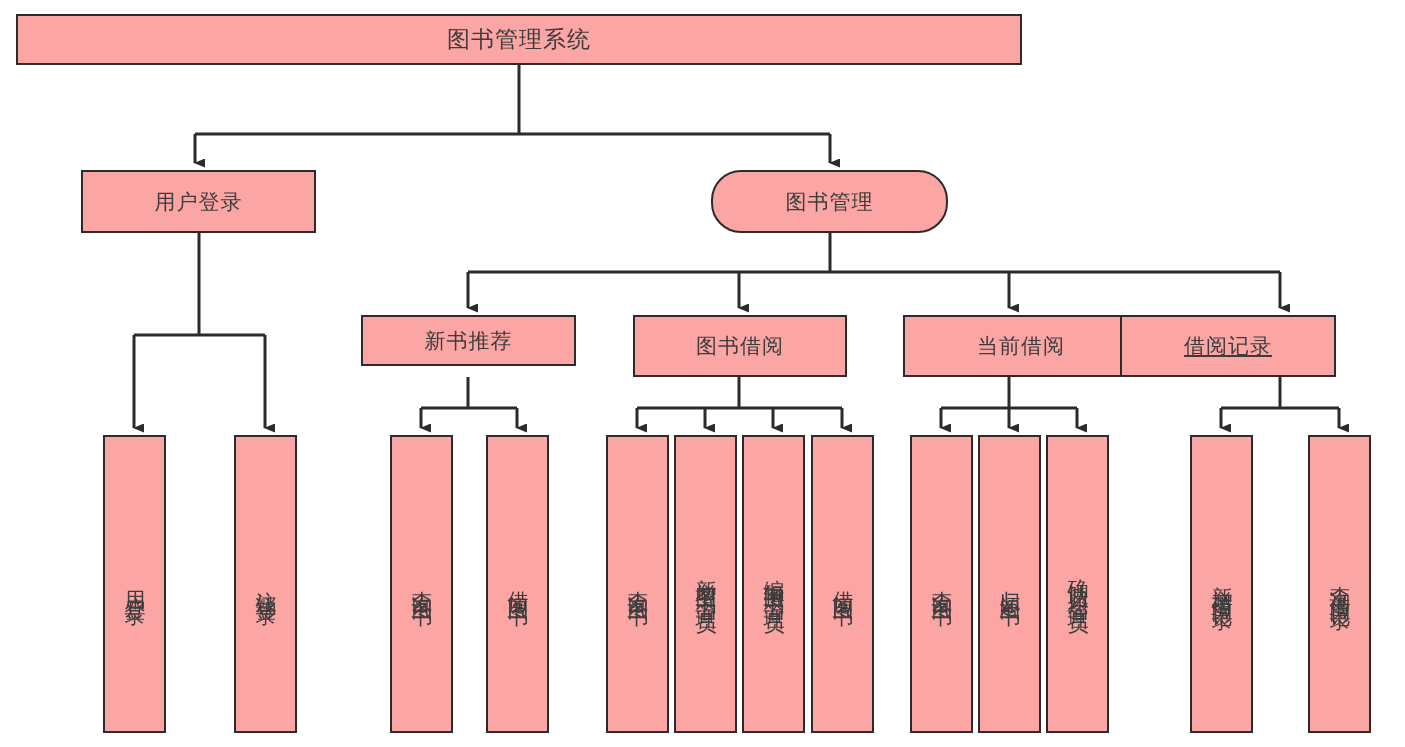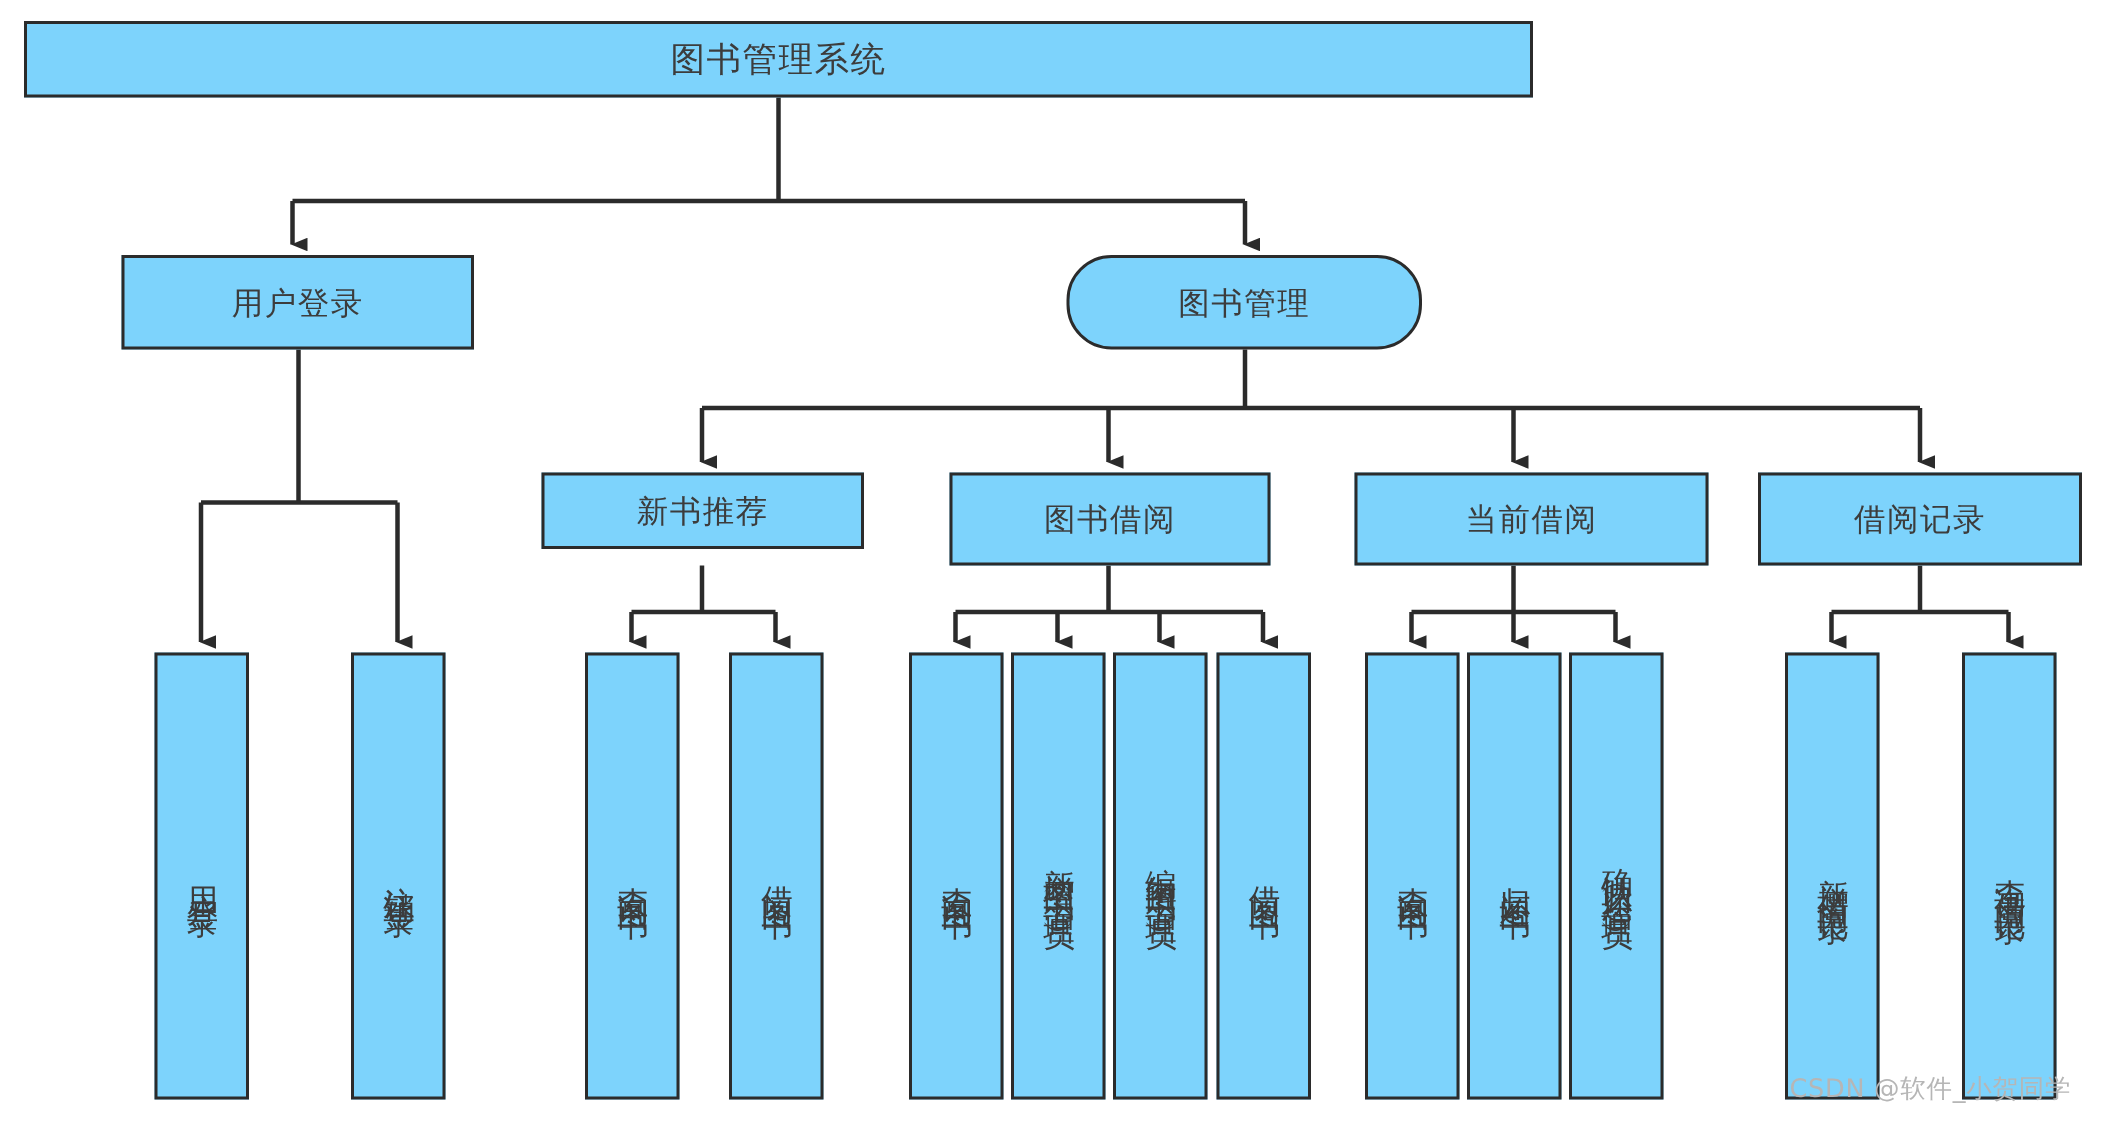--- a/index.html
+++ b/index.html
@@ -21,21 +21,21 @@
     position: absolute;
     left: 0;
     top: 0;
     width: 1405px;
     height: 747px;
   }
   .node {
     position: absolute;
     box-sizing: border-box;
     border: 2.5px solid #2b2b2b;
-    background: #7dd3fc;
+    background: #fca5a5;
     color: #3c3c3c;
     display: flex;
     align-items: center;
     justify-content: center;
     text-align: center;
     z-index: 2;
   }
   .node.root {
     font-size: 23px;
     letter-spacing: 1px;
@@ -136,21 +136,21 @@
 
   <div class="node level3" style="left:361px; top:315px; width:215px; height:51px;">
     <span>新书推荐</span>
   </div>
   <div class="node level3" style="left:633px; top:315px; width:214px; height:62px;">
     <span>图书借阅</span>
   </div>
   <div class="node level3" style="left:903px; top:315px; width:236px; height:62px;">
     <span>当前借阅</span>
   </div>
-  <div class="node level3" style="left:1172px; top:315px; width:216px; height:62px;">
+  <div class="node level3" style="left:1120px; top:315px; width:216px; height:62px;text-decoration:underline;">
     <span>借阅记录</span>
   </div>
 
   <div class="node leaf" style="left:103px; top:435px; width:63px; height:298px;">
     <span class="vtext">用户登录</span>
   </div>
   <div class="node leaf" style="left:234px; top:435px; width:63px; height:298px;">
     <span class="vtext">注销登录</span>
   </div>
 
@@ -184,15 +184,14 @@
     <span class="vtext">确认归还（管理员）</span>
   </div>
 
   <div class="node leaf" style="left:1190px; top:435px; width:63px; height:298px;">
     <span class="vtext">新增借阅记录</span>
   </div>
   <div class="node leaf" style="left:1308px; top:435px; width:63px; height:298px;">
     <span class="vtext">查询借阅记录</span>
   </div>
 
-  <div class="watermark" style="left:1193px; top:714px;">CSDN @软件_小贺同学</div>
 
 </div>
 
 </body></html>

